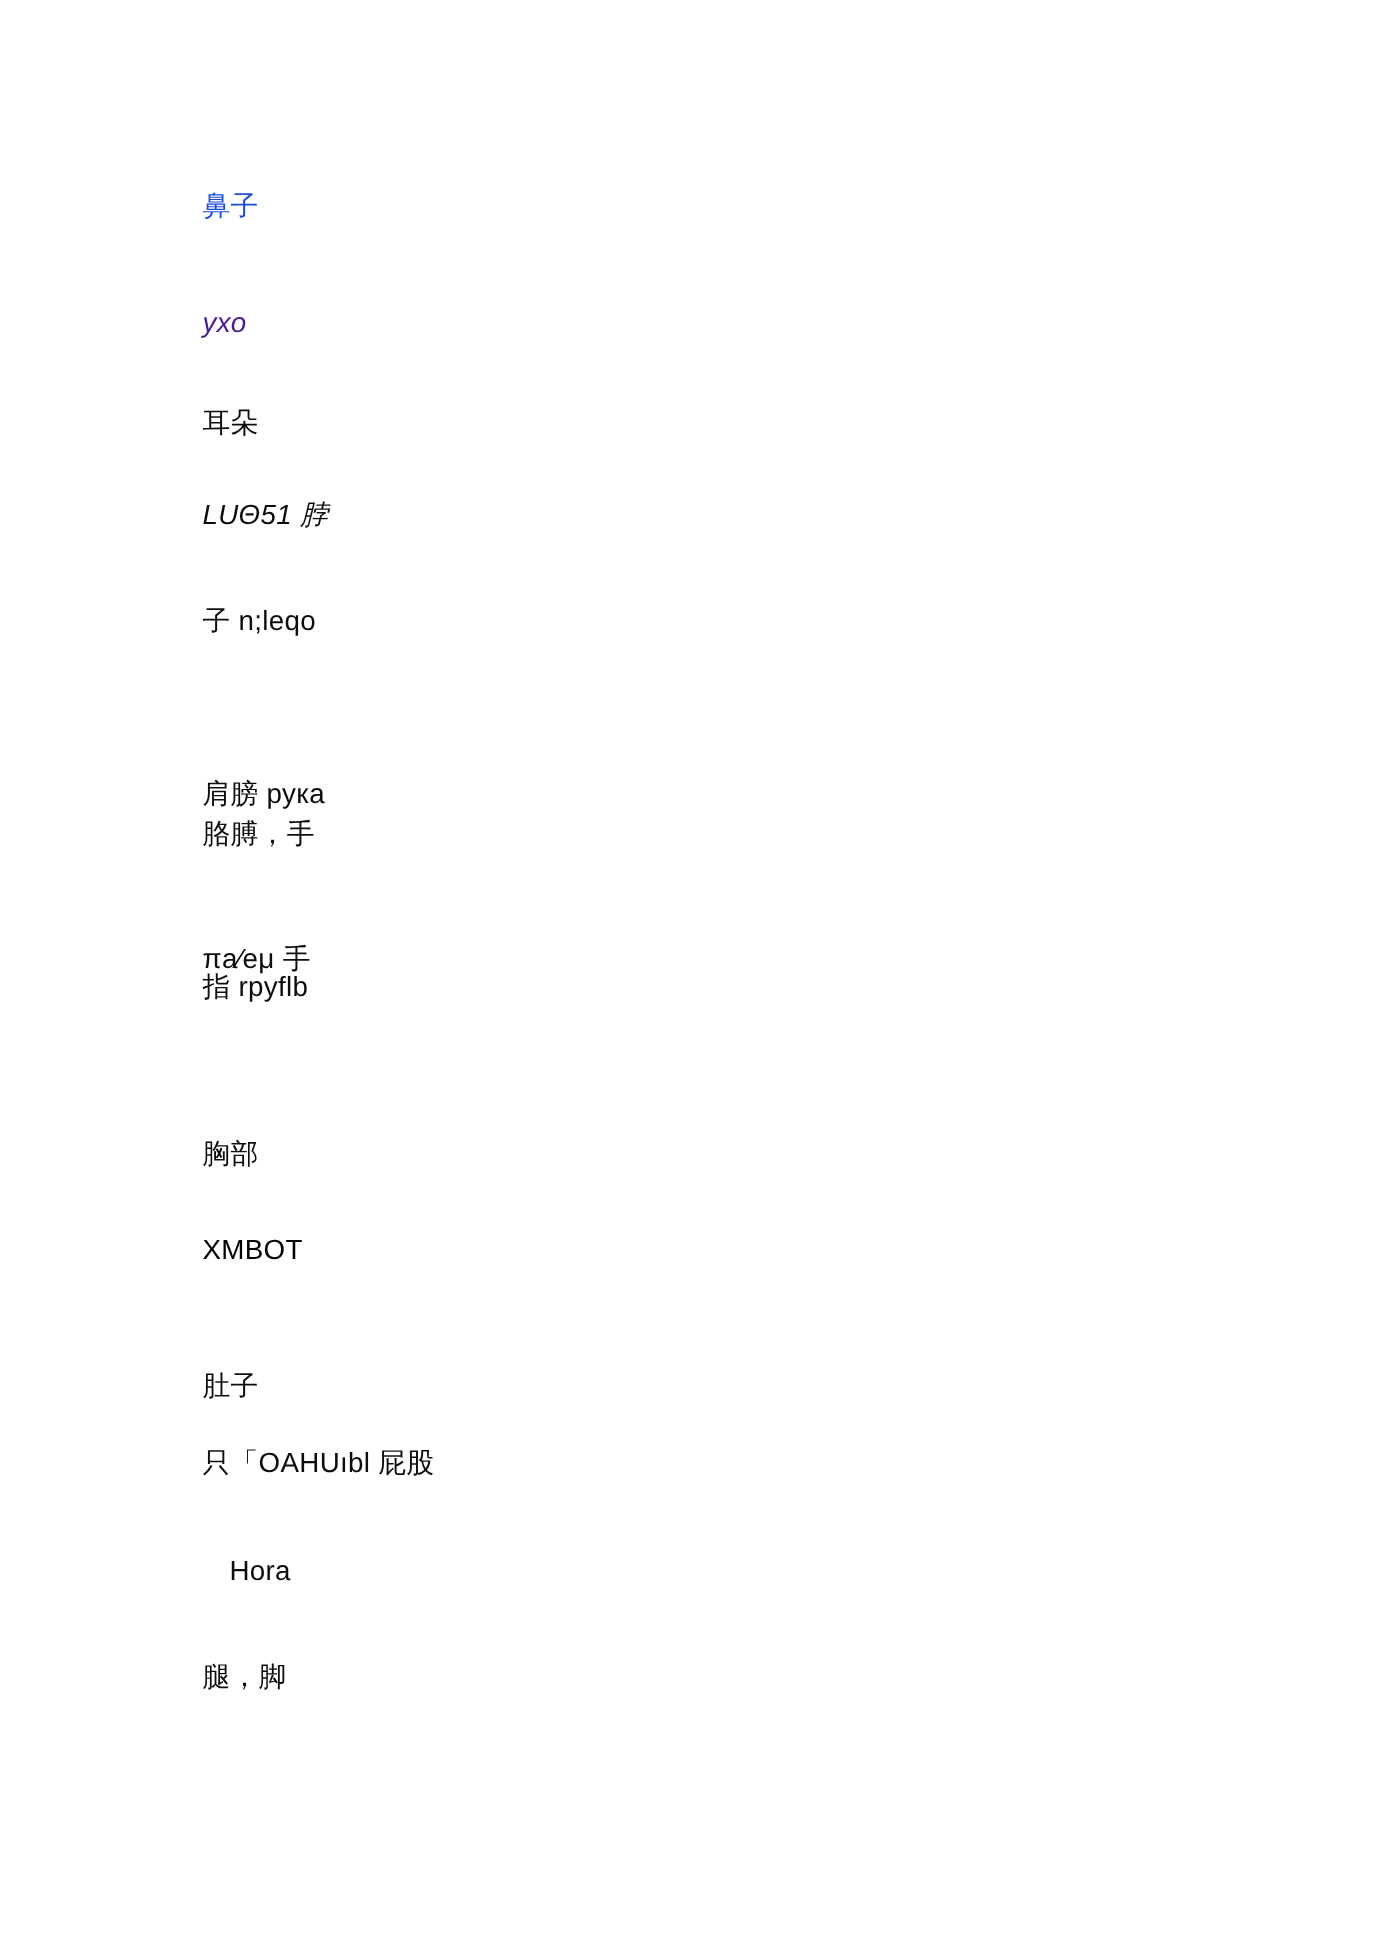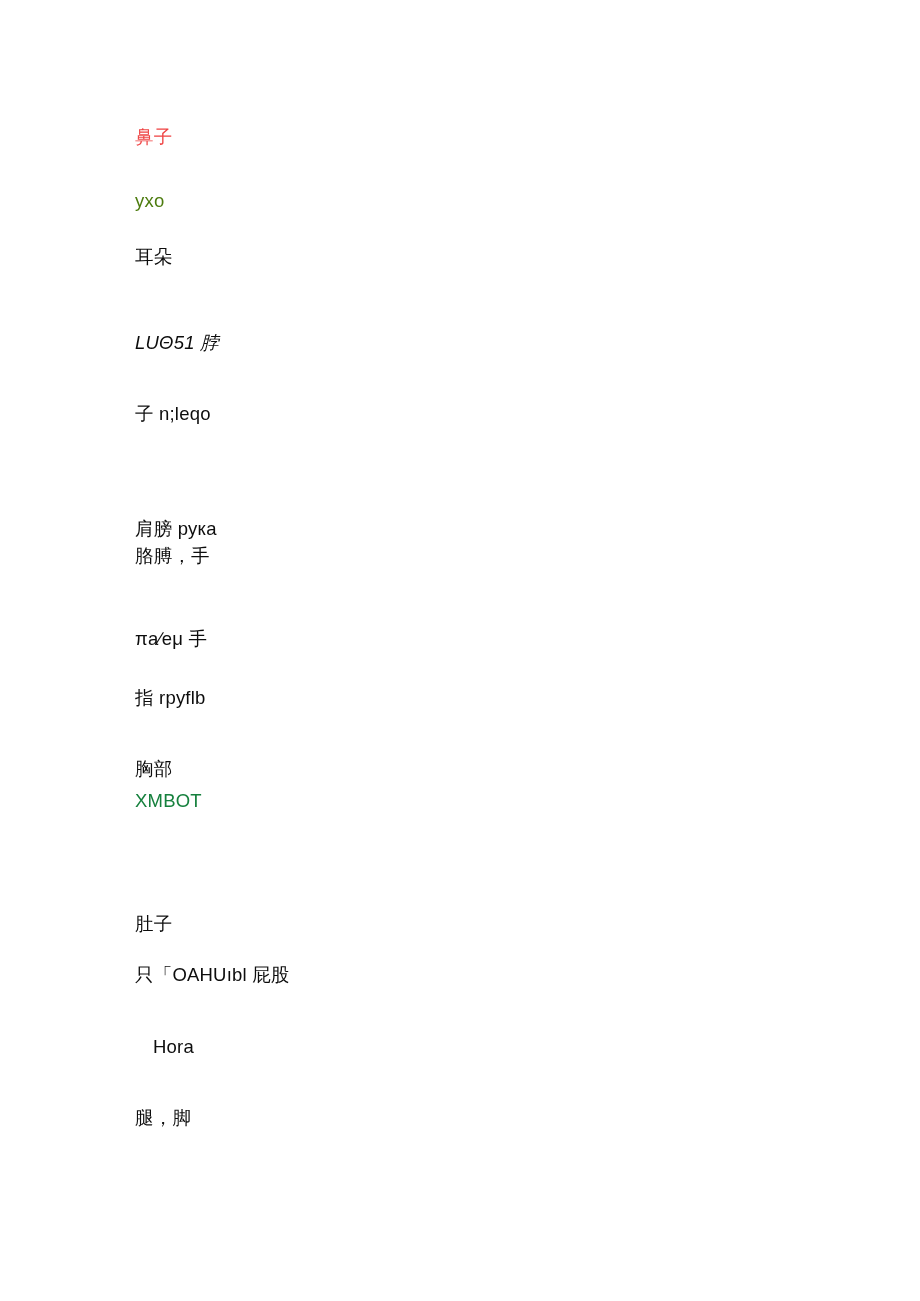--- a/index.html
+++ b/index.html
@@ -38,29 +38,29 @@
     line-height: 26px;
     letter-spacing: 0.2px;
     font-weight: 400;
   }
 </style>
 </head>
 <body>
 
 <div id="page" style="background: rgb(255, 255, 255);">
   <div id="content">
-      <p class="doc-line" style="top: 124px; color: #ef4444;">鼻子</p>
-      <p class="doc-line" style="top: 188px; color: #4d7c0f;">yxo</p>
-      <p class="doc-line" style="top: 244px; color: rgb(13, 13, 13);">耳朵</p>
+      <p class="doc-line" style="top: 124px; color: #1d4ed8;">鼻子</p>
+      <p class="doc-line" style="top: 202px; color: #4c1d95; font-style: italic;">yxo</p>
+      <p class="doc-line" style="top: 269px; color: rgb(13, 13, 13);">耳朵</p>
       <p class="doc-line" style="top: 330px; color: rgb(13, 13, 13); font-style: italic;">LUΘ51 脖</p>
       <p class="doc-line" style="top: 401px; color: rgb(13, 13, 13);">子 n;leqo</p>
       <p class="doc-line" style="top: 472px; color: rgb(13, 13, 13); margin-top: 44px;">肩膀 рука</p>
       <p class="doc-line" style="top: 543px; color: rgb(13, 13, 13); text-align: center;">胳膊，手</p>
       <p class="doc-line" style="top: 614px; color: rgb(13, 13, 13); margin-top: 12px;">πa∕eμ 手</p>
-      <p class="doc-line" style="top: 685px; color: rgb(13, 13, 13);">指 rpyflb</p>
+      <p class="doc-line" style="top: 645px; color: rgb(13, 13, 13);">指 rpyflb</p>
       <p class="doc-line" style="top: 756px; color: rgb(13, 13, 13); text-align: right;">胸部</p>
-      <p class="doc-line" style="top: 788px; color: #15803d;">XMBOT</p>
+      <p class="doc-line" style="top: 820px; color: #000000;">XMBOT</p>
       <p class="doc-line" style="top: 911px; color: rgb(13, 13, 13);">肚子</p>
       <p class="doc-line" style="top: 962px; color: rgb(13, 13, 13);">只「OAHUıbl 屁股</p>
       <p class="doc-line" style="top: 1034px; color: rgb(13, 13, 13); margin-left: 18px;">Hora</p>
       <p class="doc-line" style="top: 1105px; color: rgb(13, 13, 13);">腿，脚</p>
     </div>
 </div>
 
 </body></html>

